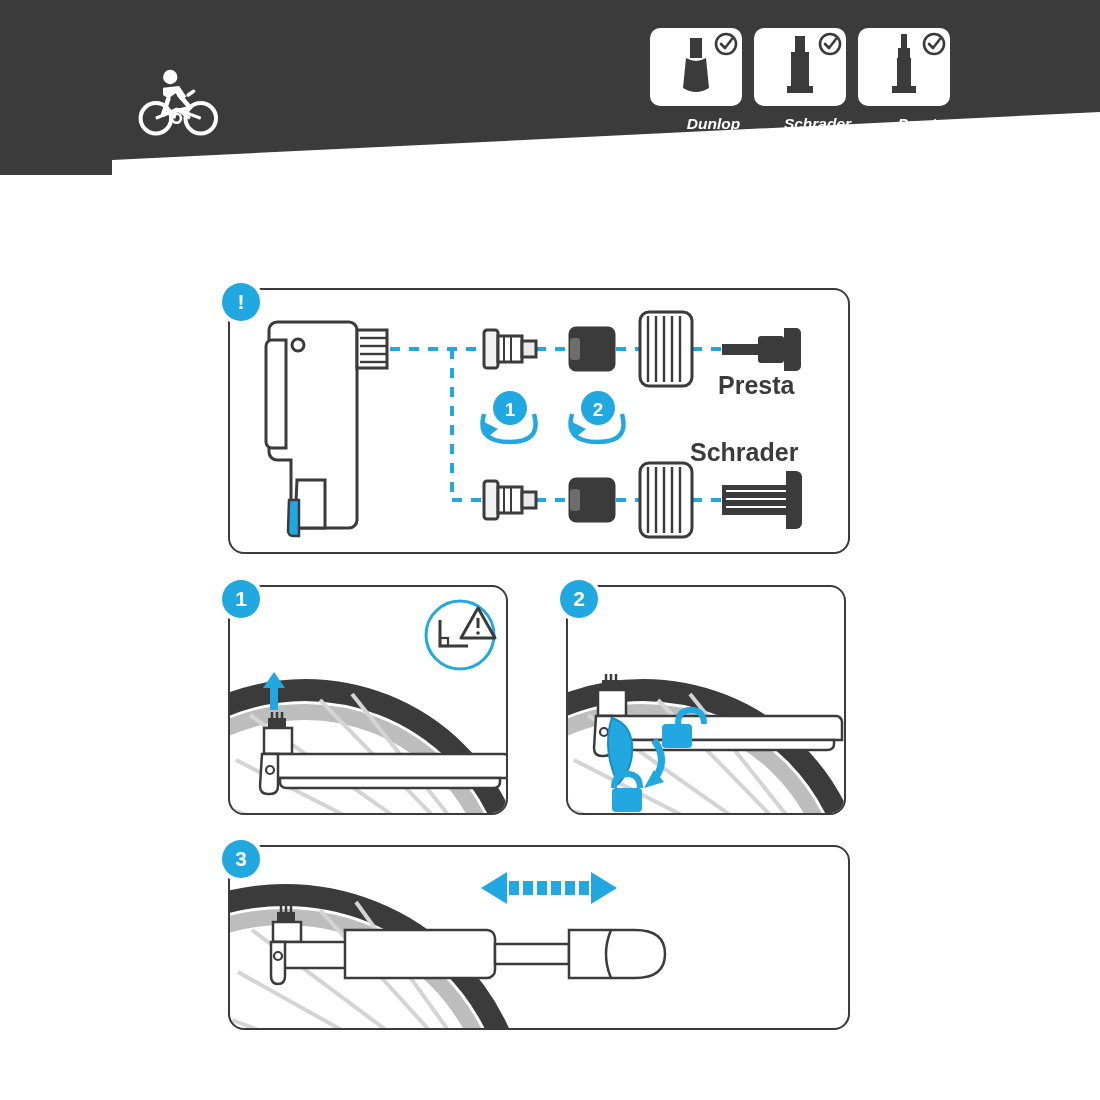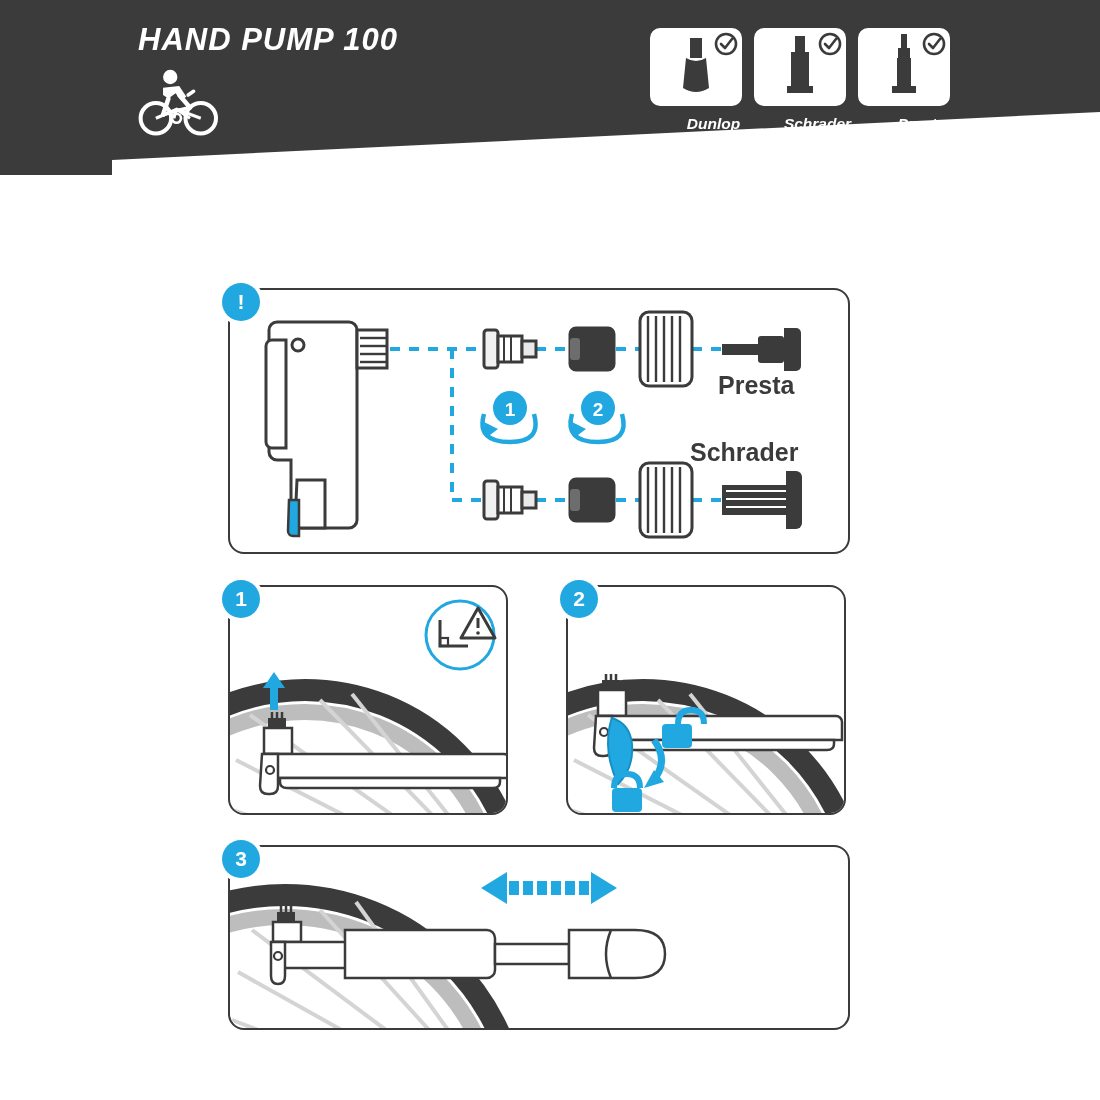--- a/index.html
+++ b/index.html
@@ -127,21 +127,20 @@
   #label-schrader { left: 690px; top: 438px; }
 </style>
 </head>
 <body>
 
 <div class="header">
   <svg class="header-shape" viewBox="0 0 1100 175">
     <polygon points="0,0 1100,0 1100,112 112,160 112,175 0,175" fill="#3b3b3b"></polygon>
   </svg>
 
-  <div class="title">HAND PUMP 100</div>
 
   <svg class="cyclist" viewBox="0 0 100 78">
     <g fill="#ffffff" stroke="#ffffff">
       <circle cx="38" cy="10" r="8" stroke="none"></circle>
       <path d="M30 22 L48 20 L56 32 L50 36 L44 28 L36 34 L30 30 Z" stroke="none"></path>
       <path d="M36 34 L30 52" stroke-width="5" fill="none" stroke-linecap="round"></path>
       <path d="M48 30 L60 44" stroke-width="5" fill="none" stroke-linecap="round"></path>
       <path d="M30 52 L44 48 L60 44" stroke-width="4" fill="none" stroke-linecap="round"></path>
       <circle cx="22" cy="56" r="17" fill="none" stroke-width="4.5"></circle>
       <circle cx="72" cy="56" r="17" fill="none" stroke-width="4.5"></circle>

